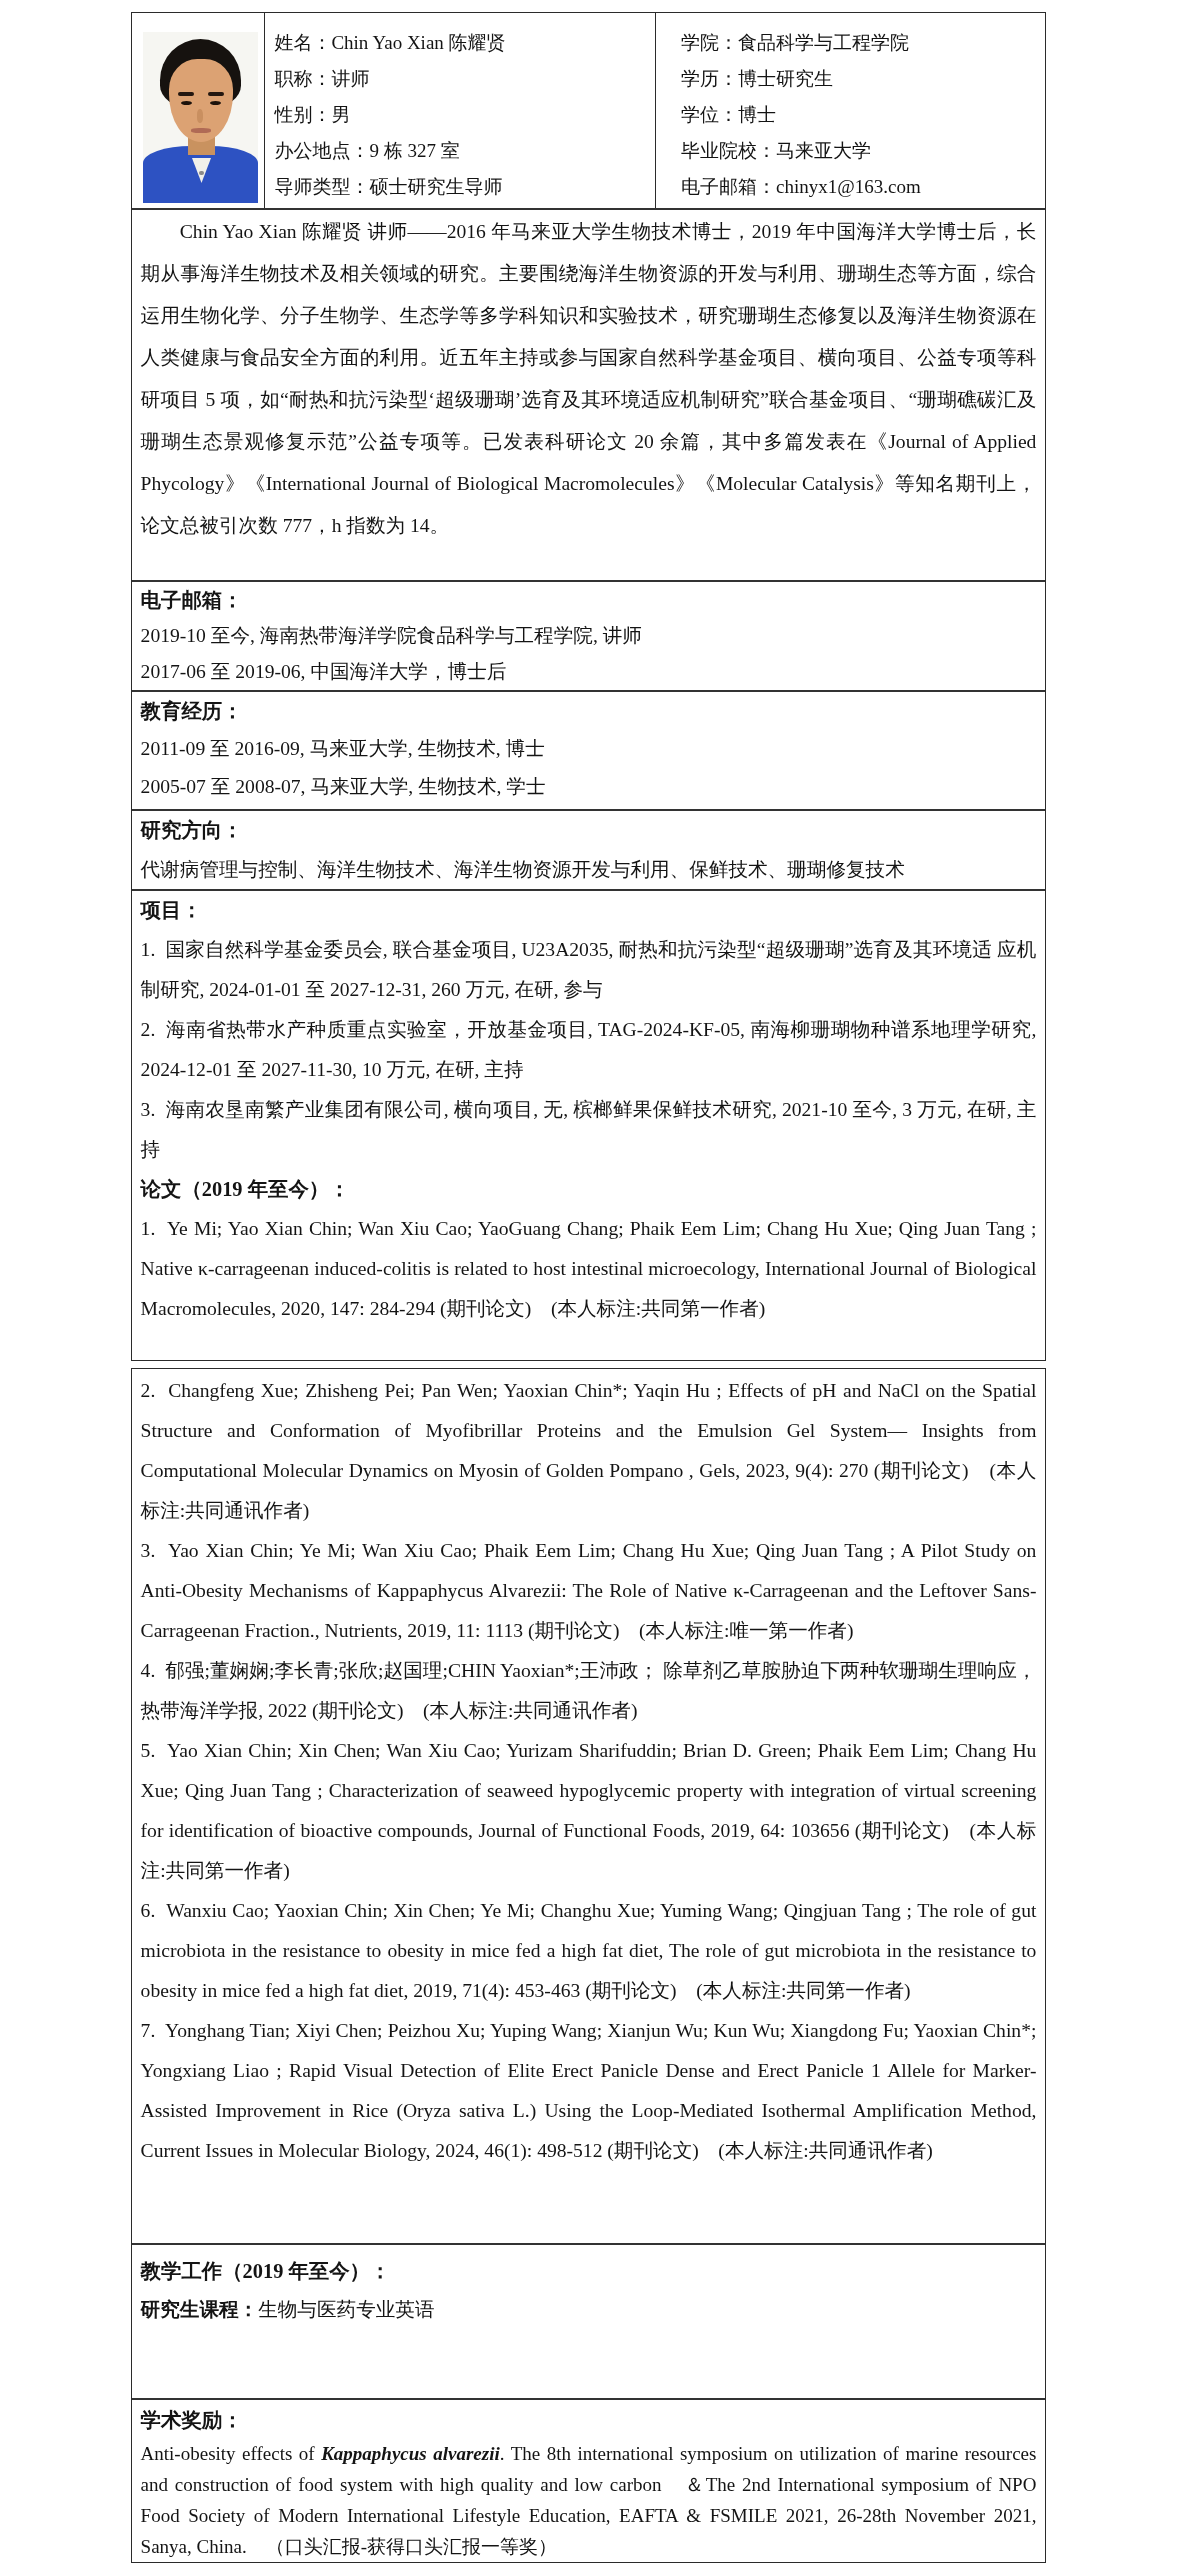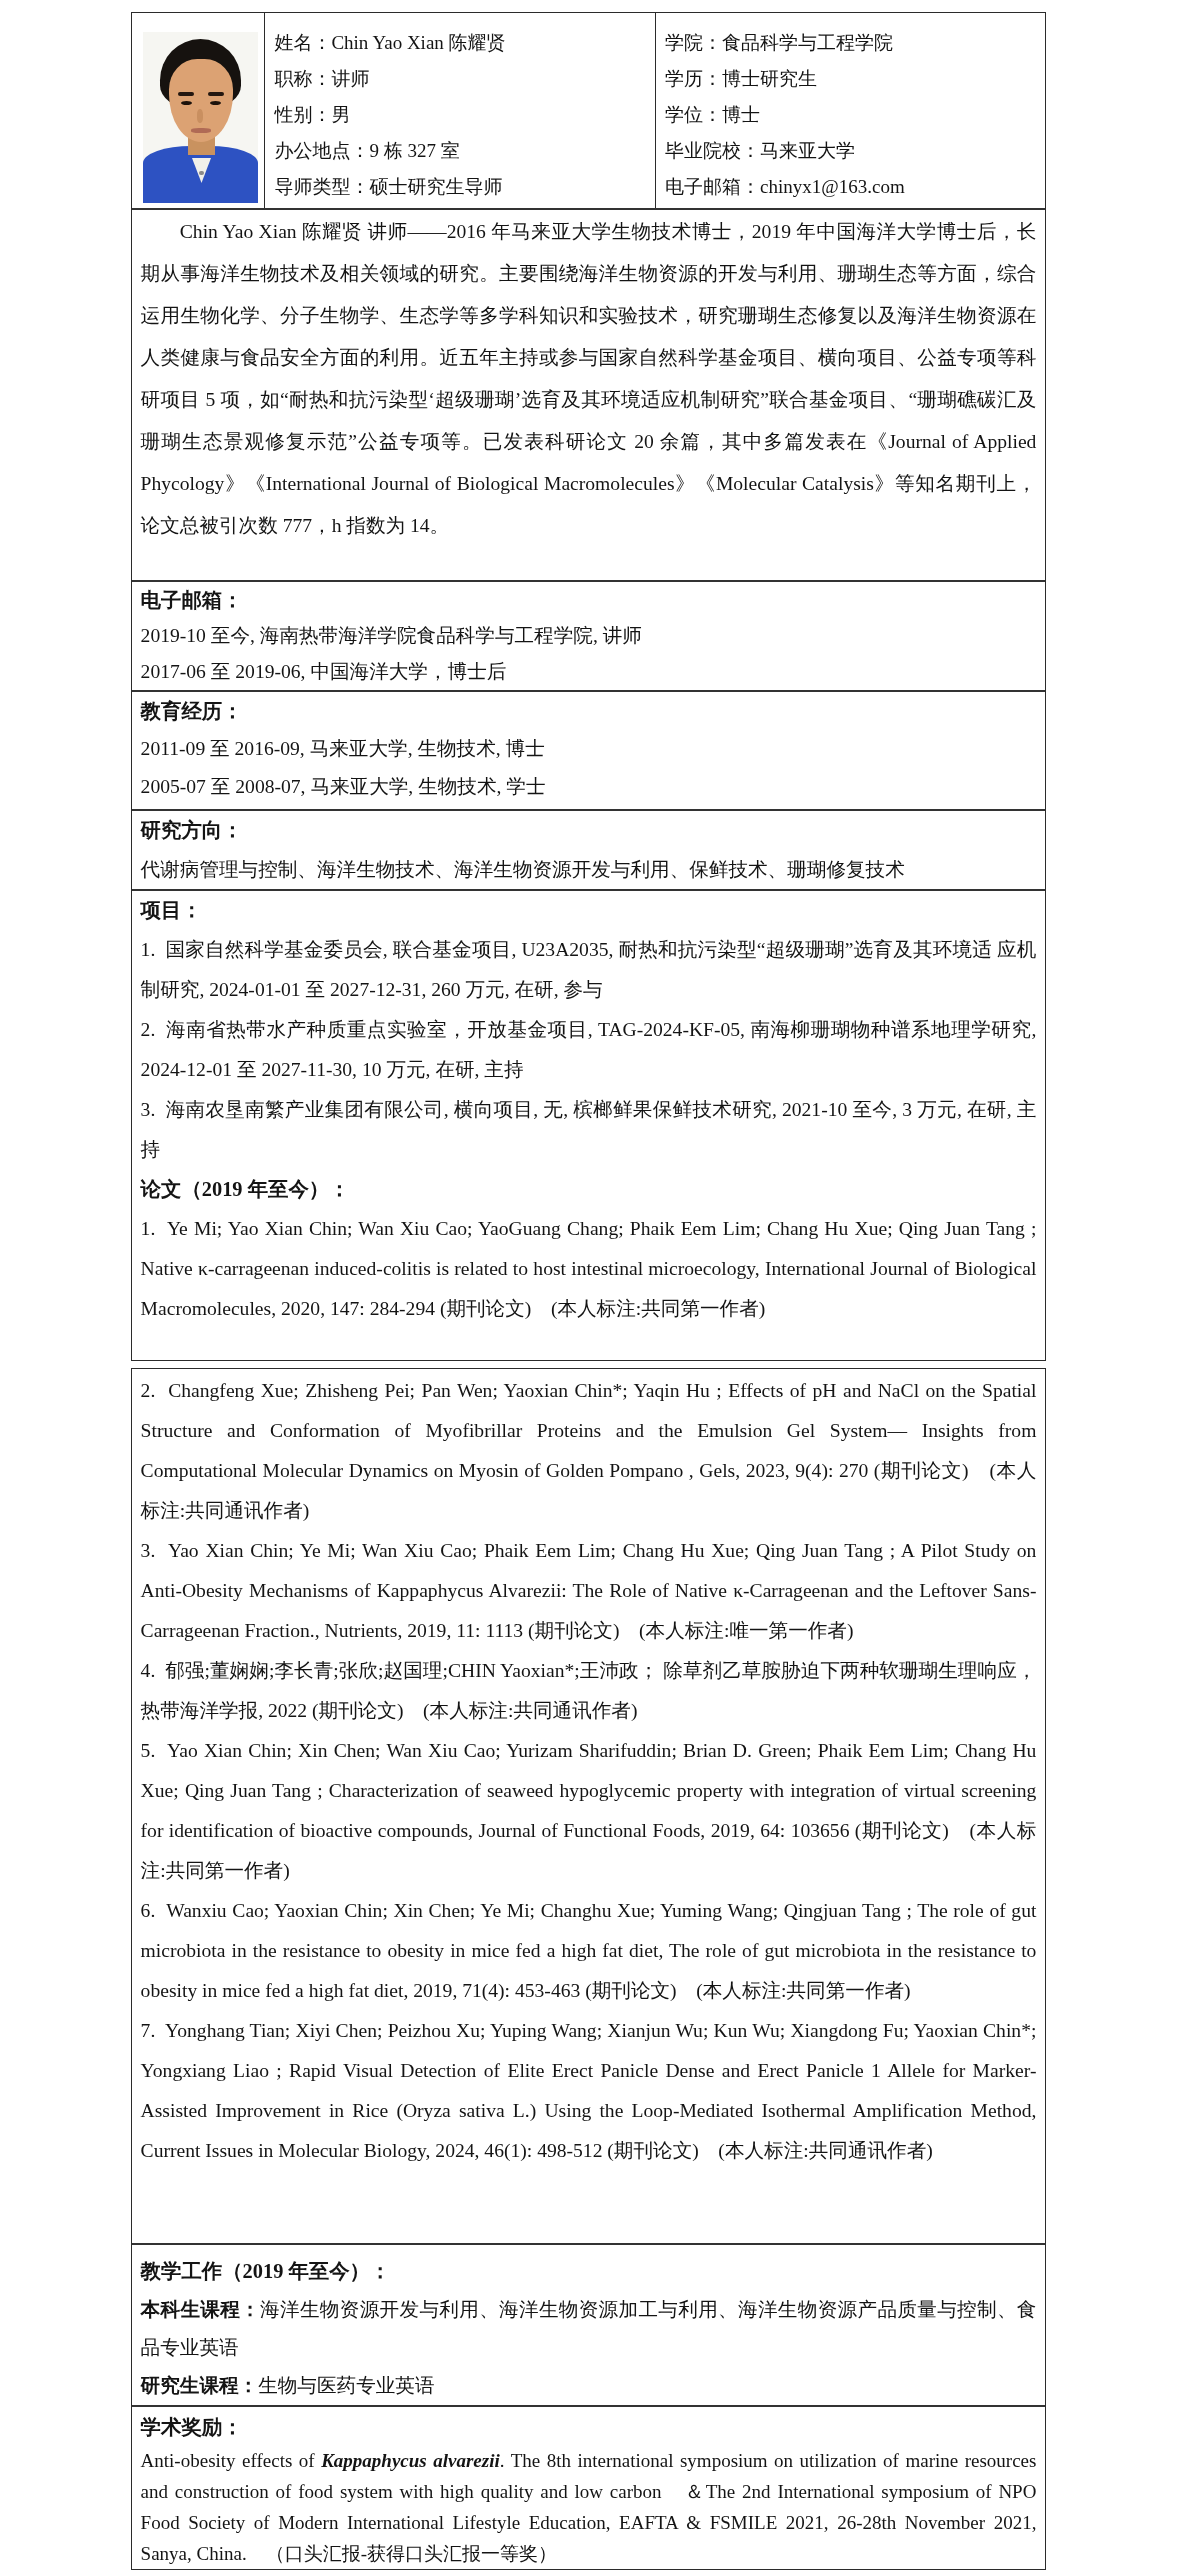--- a/index.html
+++ b/index.html
@@ -12,21 +12,21 @@
   .doc-wrap { padding:11.8px 131px 12.6px 131px; }
   .doc-block { border:1.6px solid #2b2b2b; background:#ffffff; }
   .doc-block + .doc-block { margin-top:7px; }
   .row { padding:0 8.6px; min-height:31px; }
   .row + .row { border-top:2.4px solid #333333; }
 
   
   .profile-row { display:flex; padding:0; min-height:195px; }
   .photo-cell { width:133px; border-right:1.6px solid #2b2b2b; padding:19.6px 0 0 11px; }
   .fields-cell { width:390px; padding:11.8px 0 0 9.4px; }
-  .fields-cell.right { border-left:1.6px solid #2b2b2b; flex:1; padding-left:9px; }
+  .fields-cell.right { border-left:1.6px solid #2b2b2b; flex:1; padding-left:25px; }
   .field { font-size:19px; line-height:36px; white-space:nowrap; }
   .f-label { }
 
   
   .photo { position:relative; width:115px; height:171px; background:#f6f6f2; overflow:hidden; }
   .photo .hair { position:absolute; top:6.3px; left:17.3px; width:81px; height:69px; background:#16120f;
                  border-radius:52% 52% 40% 40% / 62% 62% 34% 34%; }
   .photo .face { position:absolute; top:27px; left:26px; width:64px; height:83px; background:#dca273;
                  border-radius:46% 46% 52% 52% / 38% 38% 60% 60%; }
   .photo .brow { position:absolute; top:33px; width:15.7px; height:3.9px; background:#241710; border-radius:2.4px; }
@@ -164,21 +164,20 @@
       <p>2.&nbsp; Changfeng Xue; Zhisheng Pei; Pan Wen; Yaoxian Chin*; Yaqin Hu ; Effects of pH and NaCl on the Spatial Structure and Conformation of Myofibrillar Proteins and the Emulsion Gel System— Insights from Computational Molecular Dynamics on Myosin of Golden Pompano , Gels, 2023, 9(4): 270 (期刊论文)　(本人标注:共同通讯作者)</p>
       <p>3.&nbsp; Yao Xian Chin; Ye Mi; Wan Xiu Cao; Phaik Eem Lim; Chang Hu Xue; Qing Juan Tang ; A Pilot Study on Anti-Obesity Mechanisms of Kappaphycus Alvarezii: The Role of Native κ-Carrageenan and the Leftover Sans-Carrageenan Fraction., Nutrients, 2019, 11: 1113 (期刊论文)　(本人标注:唯一第一作者)</p>
       <p>4.&nbsp; 郁强;董娴娴;李长青;张欣;赵国理;CHIN Yaoxian*;王沛政； 除草剂乙草胺胁迫下两种软珊瑚生理响应， 热带海洋学报, 2022 (期刊论文)　(本人标注:共同通讯作者)</p>
       <p>5.&nbsp; Yao Xian Chin; Xin Chen; Wan Xiu Cao; Yurizam Sharifuddin; Brian D. Green; Phaik Eem Lim; Chang Hu Xue; Qing Juan Tang ; Characterization of seaweed hypoglycemic property with integration of virtual screening for identification of bioactive compounds, Journal of Functional Foods, 2019, 64: 103656 (期刊论文)　(本人标注:共同第一作者)</p>
       <p>6.&nbsp; Wanxiu Cao; Yaoxian Chin; Xin Chen; Ye Mi; Changhu Xue; Yuming Wang; Qingjuan Tang ; The role of gut microbiota in the resistance to obesity in mice fed a high fat diet, The role of gut microbiota in the resistance to obesity in mice fed a high fat diet, 2019, 71(4): 453-463 (期刊论文)　(本人标注:共同第一作者)</p>
       <p>7.&nbsp; Yonghang Tian; Xiyi Chen; Peizhou Xu; Yuping Wang; Xianjun Wu; Kun Wu; Xiangdong Fu; Yaoxian Chin*; Yongxiang Liao ; Rapid Visual Detection of Elite Erect Panicle Dense and Erect Panicle 1 Allele for Marker-Assisted Improvement in Rice (Oryza sativa L.) Using the Loop-Mediated Isothermal Amplification Method, Current Issues in Molecular Biology, 2024, 46(1): 498-512 (期刊论文)　(本人标注:共同通讯作者)</p>
     </div>
 
     <div class="row row-teaching">
       <div class="sec-title">教学工作（2019 年至今）：</div>
-      <p><span class="inline-label">本科生课程：</span><span>海洋生物资源开发与利用、海洋生物资源加工与利用、海洋生物资源产品质量与控制、食品专业英语</span></p>
       <p><span class="inline-label">研究生课程：</span><span>生物与医药专业英语</span></p>
     </div>
 
     <div class="row row-awards">
       <div class="sec-title">学术奖励：</div>
       <p><span>Anti-obesity effects of </span><i>Kappaphycus alvarezii</i><span>. The 8th international symposium on utilization of marine resources and construction of food system with high quality and low carbon　＆The 2nd International symposium of NPO Food Society of Modern International Lifestyle Education, EAFTA &amp; FSMILE 2021, 26-28th November 2021, Sanya, China.　（口头汇报-获得口头汇报一等奖）</span></p>
     </div>
   </div>
 
 </div>

